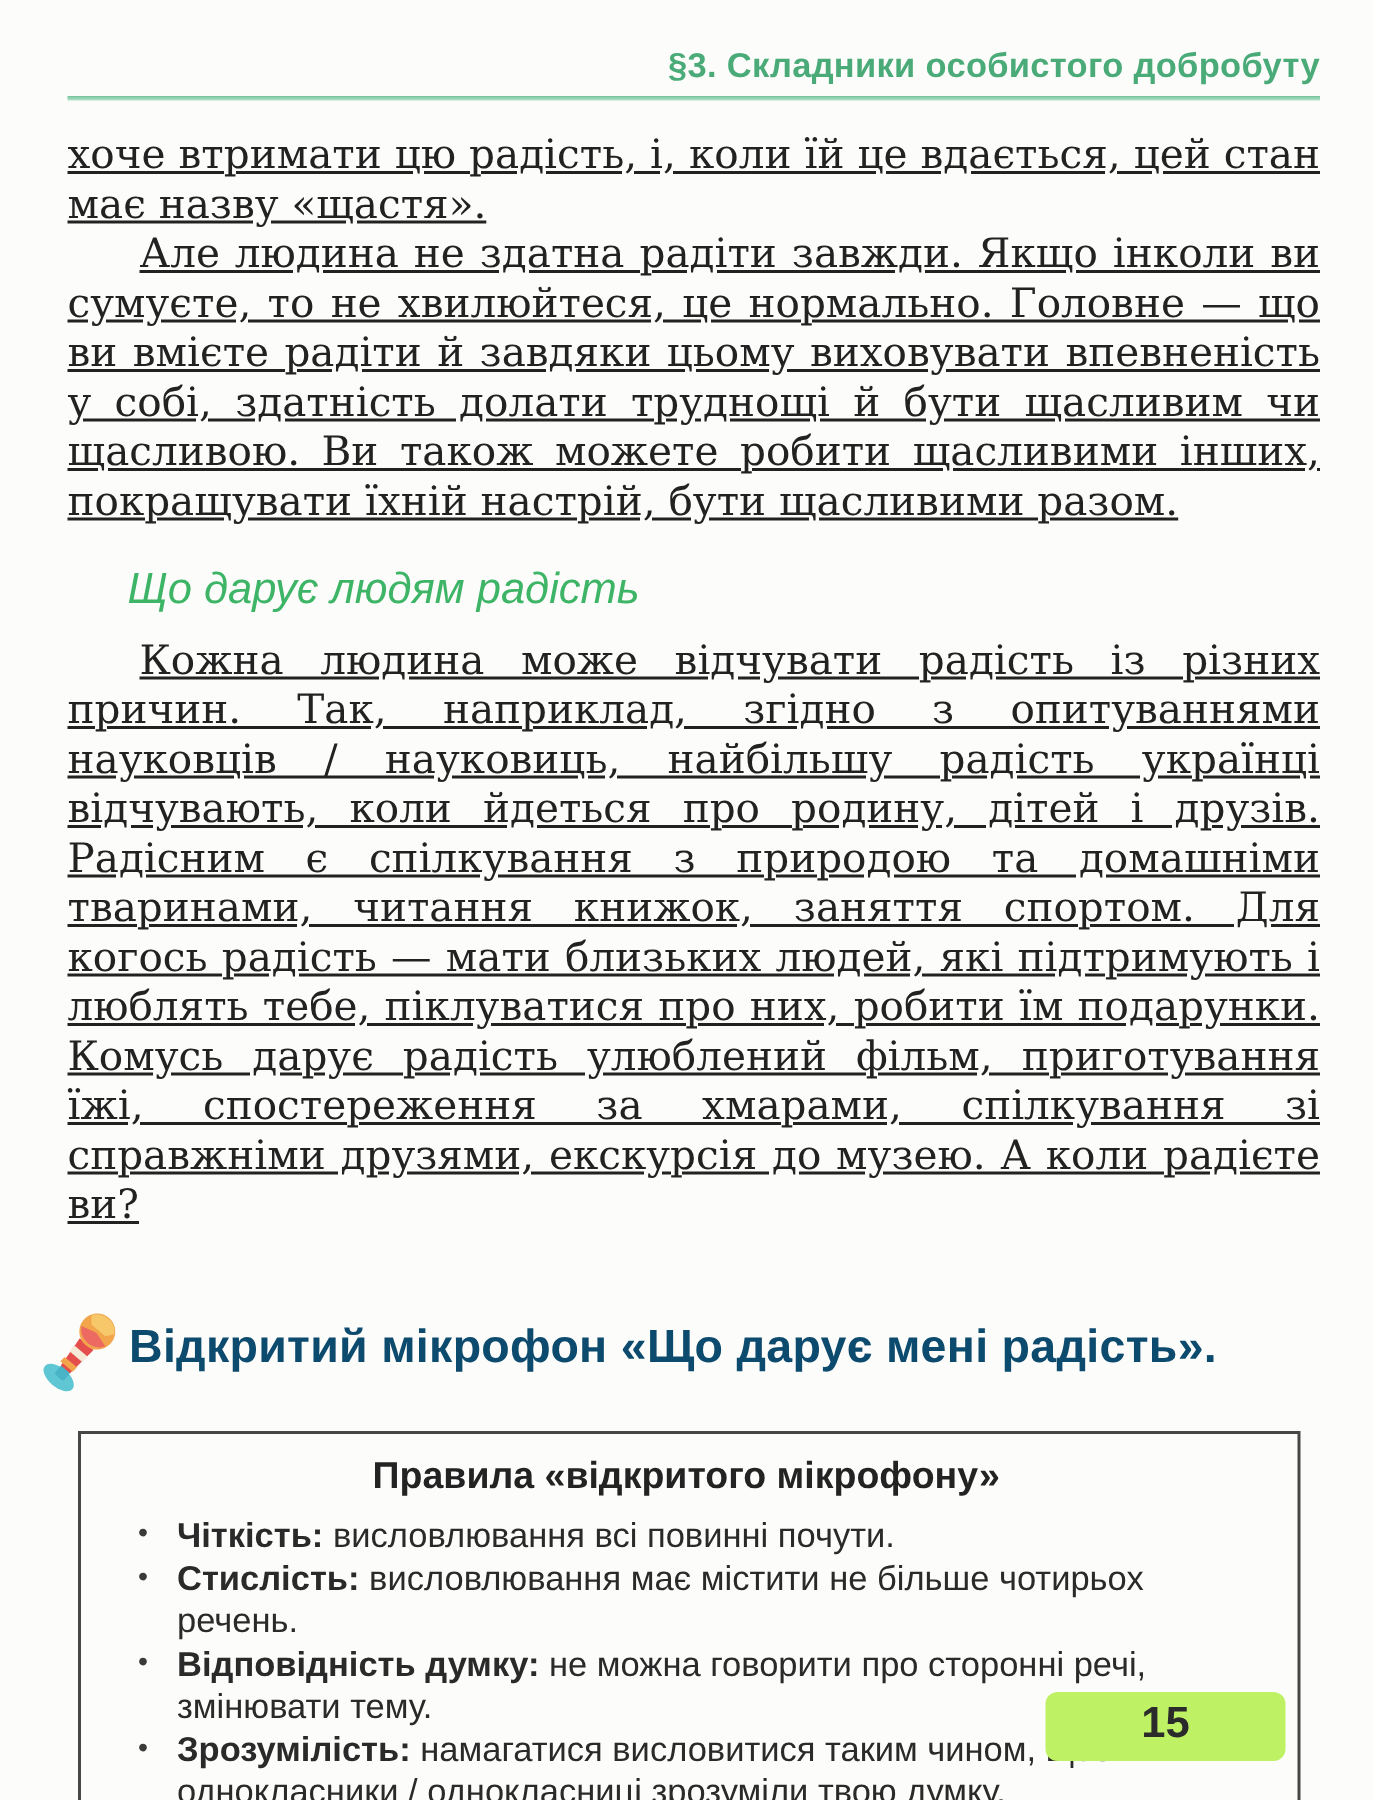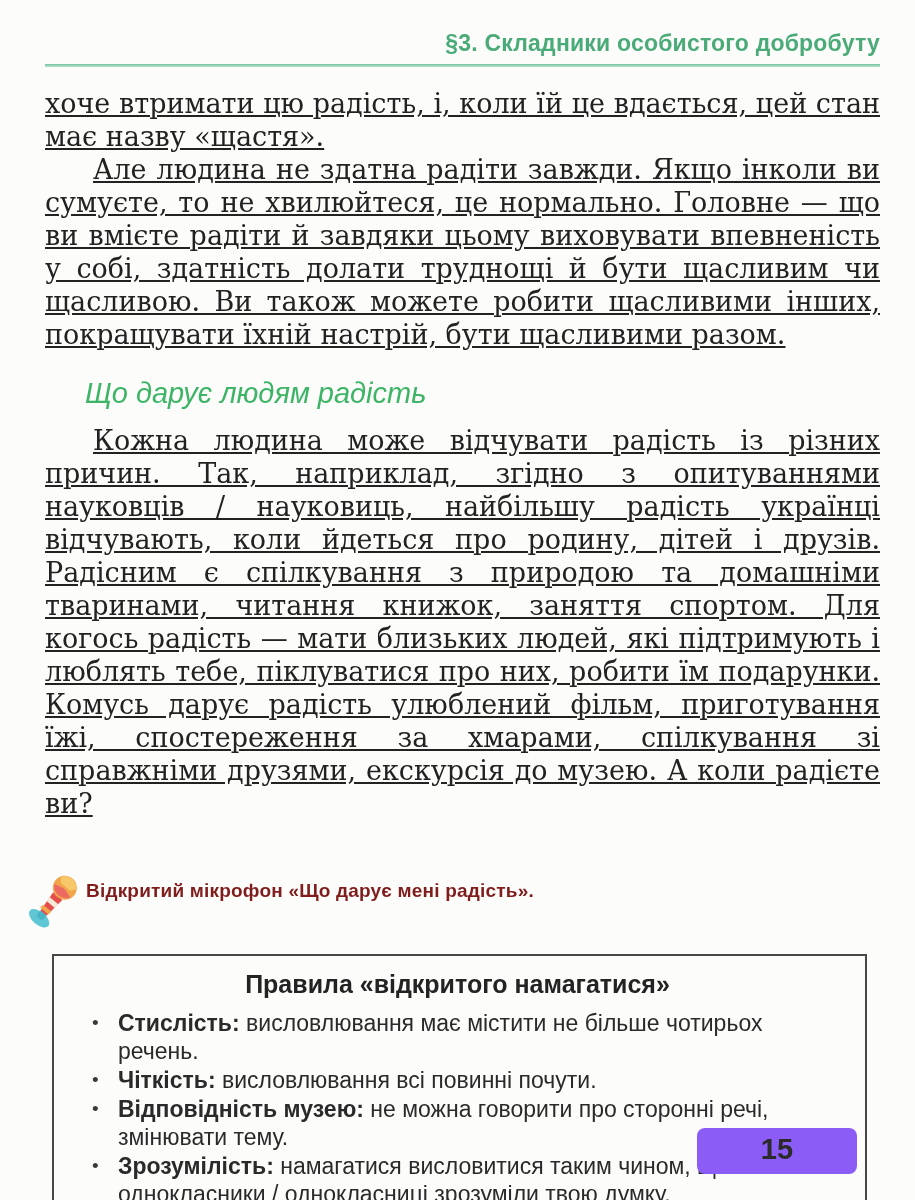--- a/index.html
+++ b/index.html
@@ -62,22 +62,22 @@
     display:flex;
     align-items:flex-start;
     margin:46px 0 0 -23px;
   }
   .activity .icon-wrap{width:62px;height:74px;flex:0 0 62px;}
   .activity-label{
     padding-top:14px;
     margin-left:2px;
     font-family:"Liberation Sans",sans-serif;
     font-weight:bold;
-    font-size:19px;
-    color:#7f1d1d;
+    font-size:31px;
+    color:#0c4a6e;
     letter-spacing:.2px;
   }
   
   .rules-box{
     box-sizing:border-box;
     margin:14px 13px 0 7px;
     border:2px solid #474747;
     padding:12px 26px 16px 22px;
     background:#fcfcfa;
   }
@@ -108,21 +108,21 @@
     left:16px;top:0;
     font-size:19px;
     color:#3a3a3a;
   }
   ul.rules-list b{font-weight:bold;}
   
   .page-number-band{
     position:absolute;
     right:58px;bottom:26px;
     width:160px;height:46px;
-    background:#8b5cf6;
+    background:#bef264;
     border-radius:8px;
   }
   .page-number{
     position:absolute;
     right:0;left:0;top:5px;
     text-align:center;
     font-family:"Liberation Sans",sans-serif;
     font-weight:bold;
     font-size:29px;
     color:#2b2b2b;
@@ -159,25 +159,25 @@
           <circle cx="30" cy="17" r="12" fill="#f2a54b"></circle>
           <path d="M20,11 A12 12 0 0 1 40,11 L36,16 24,16 Z" fill="#f6c86a"></path>
           <path d="M19.6,21 A12 12 0 0 0 40.4,21 L30,18 Z" fill="#ec6a62"></path>
         </g>
       </svg>
     </div>
     <div class="activity-label">Відкритий мікрофон «Що дарує мені радість».</div>
   </div>
 
   <div class="rules-box">
-    <div class="rules-title">Правила «відкритого намагатися»</div>
+    <div class="rules-title">Правила «відкритого мікрофону»</div>
     <ul class="rules-list">
+        <li><b>Чіткість: </b>висловлювання всі повинні почути.</li>
         <li><b>Стислість: </b>висловлювання має містити не більше чотирьох речень.</li>
-        <li><b>Чіткість: </b>висловлювання всі повинні почути.</li>
-        <li><b>Відповідність музею: </b>не можна говорити про сторонні речі, змінювати тему.</li>
+        <li><b>Відповідність думку: </b>не можна говорити про сторонні речі, змінювати тему.</li>
         <li><b>Зрозумілість: </b>намагатися висловитися таким чином, щоб однокласники / однокласниці зрозуміли твою думку.</li>
       </ul>
   </div>
 
   <div class="page-number-band">
     <div class="page-number">15</div>
   </div>
 
 </div>
 

